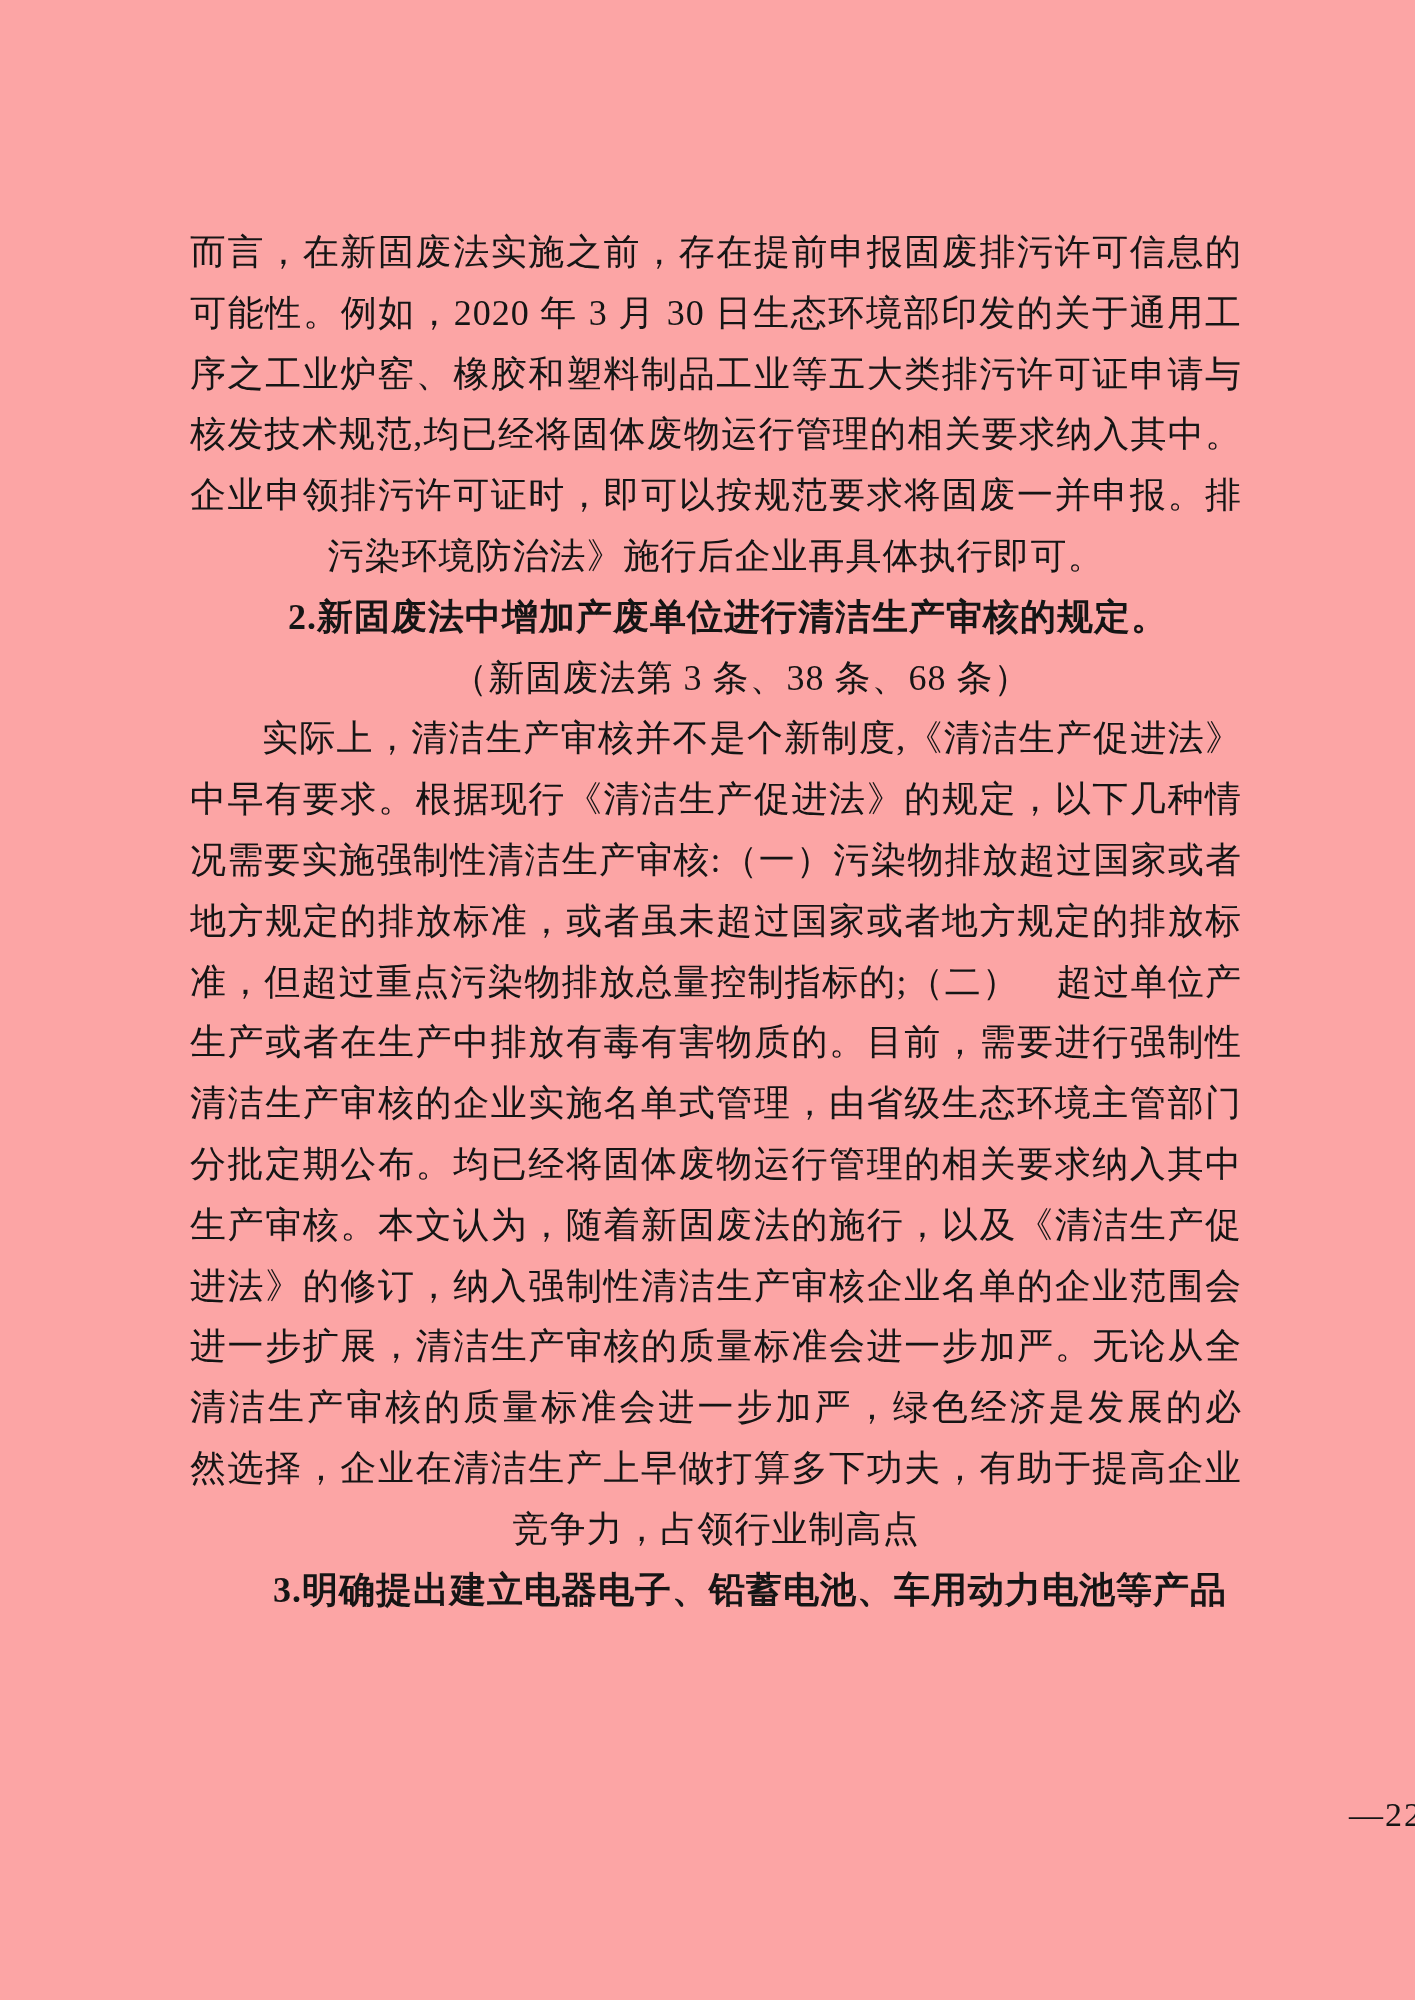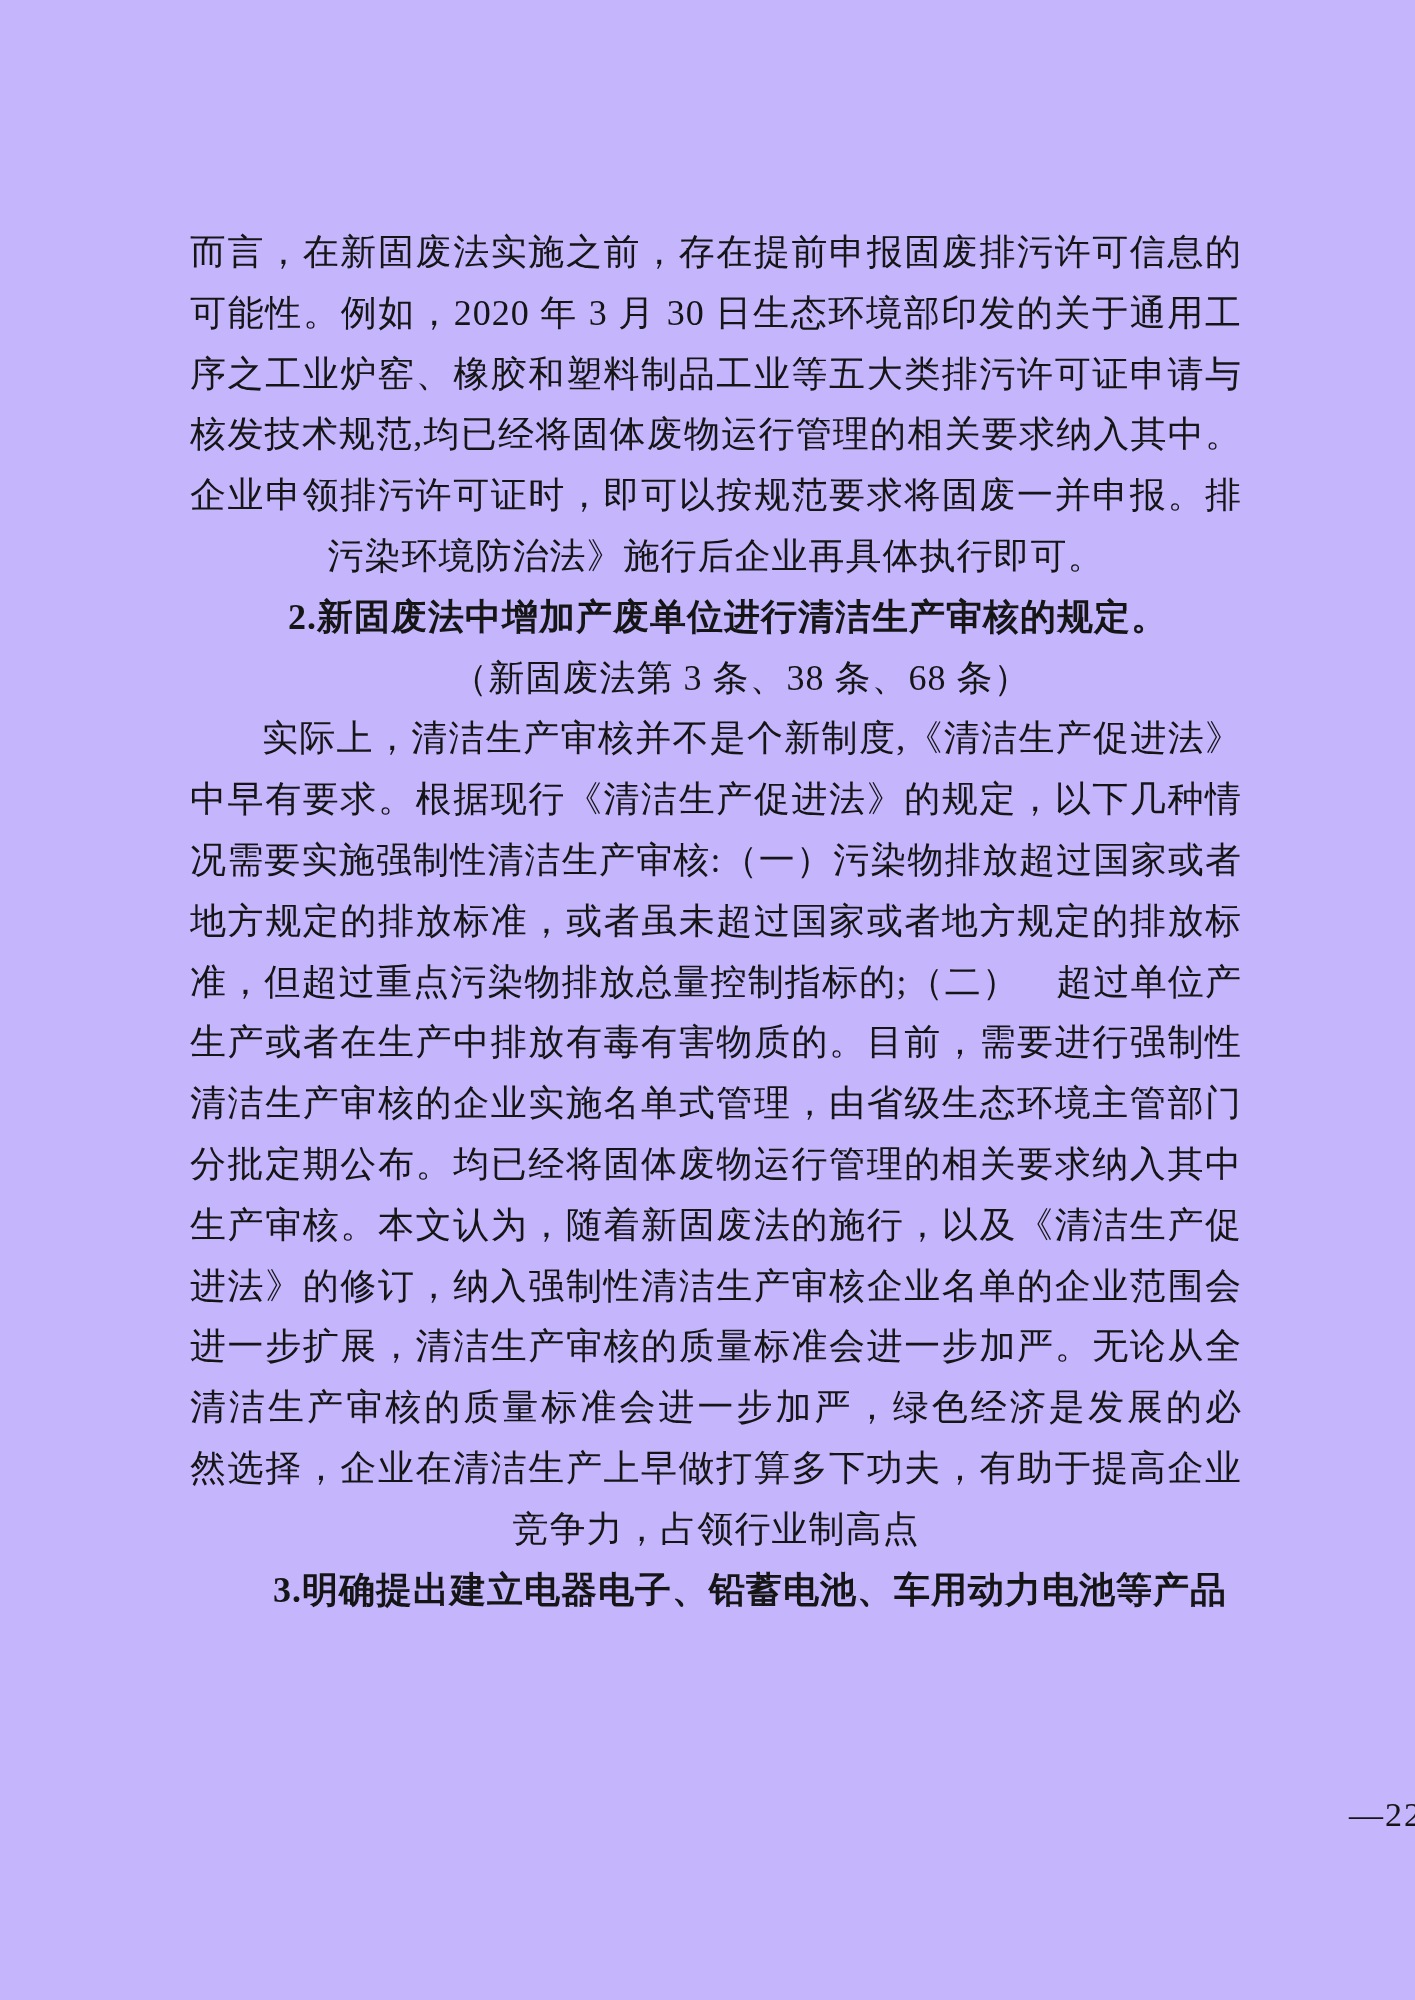--- a/index.html
+++ b/index.html
@@ -1,21 +1,21 @@
 <!DOCTYPE html>
 <html><head>
 <meta charset="utf-8">
 <style>
   html, body { margin: 0; padding: 0; background: #888; }
   .page {
     position: relative;
     width: 1415px;
     height: 2000px;
     margin: 0 auto;
-    background: #c4b5fd;
+    background: #fca5a5;
     color: #111111;
     font-family: "Liberation Serif", "DejaVu Serif", serif;
     overflow: hidden;
   }
   .text-block {
     position: absolute;
     left: 190px;
     top: 222px;
     width: 1052px;
   }

